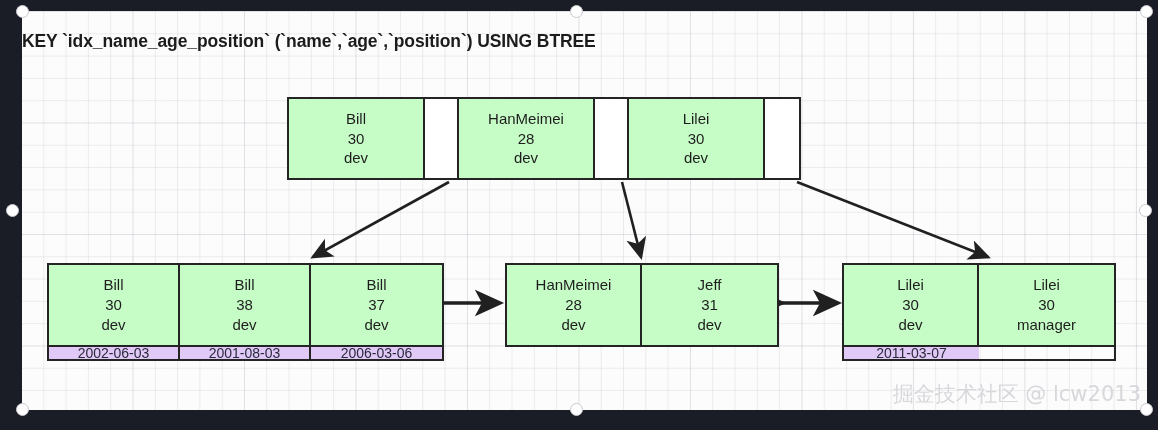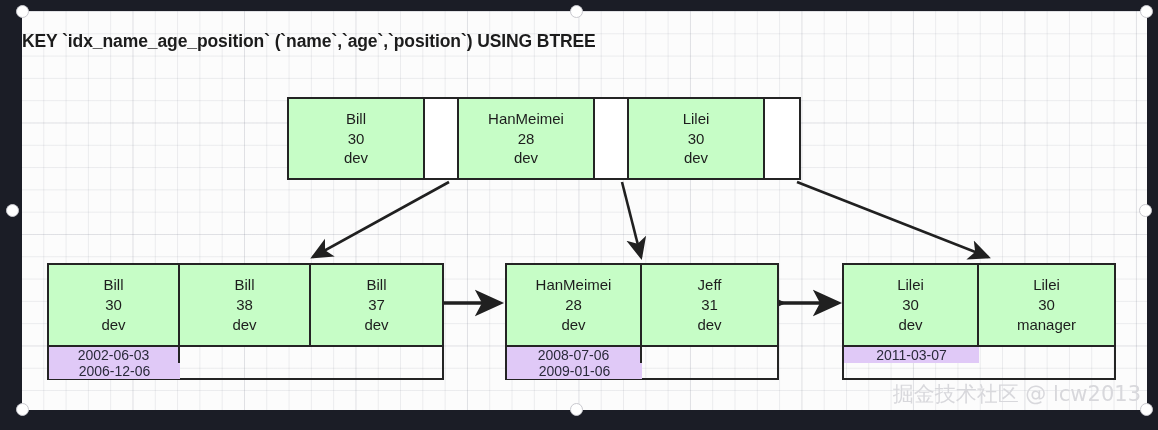--- a/index.html
+++ b/index.html
@@ -91,21 +91,21 @@
   .leaf {
     position: absolute;
     z-index: 3;
     top: 252px;
     display: flex;
     flex-direction: column;
     border: 2.5px solid #242424;
   }
   .leaf-row { display: flex; }
   .leaf-row.keys { height: 80px; }
-  .leaf-row.dates { height: 33px; border-top: 2.5px solid #242424; flex-direction: column; }
+  .leaf-row.dates { height: 14px; border-top: 2.5px solid #242424; }
 
   .key-cell {
     display: flex;
     flex-direction: column;
     align-items: center;
     justify-content: center;
     background: #c6fdc6;
     font-size: 15px;
     color: #1d1d1d;
     line-height: 1.32;
@@ -214,40 +214,37 @@
           <span>dev</span>
         </div>
         <div class="key-cell">
           <span>Bill</span>
           <span>37</span>
           <span>dev</span>
         </div>
       </div>
       <div class="leaf-row dates">
         <div class="date-cell">2002-06-03</div>
-        <div class="date-cell">2006-12-06</div>
+        <div class="date-cell">2001-08-03</div>
+        <div class="date-cell">2006-03-06</div>
       </div>
     </div>
 
     <div id="leaf-1" class="leaf">
       <div class="leaf-row keys">
         <div class="key-cell">
           <span>HanMeimei</span>
           <span>28</span>
           <span>dev</span>
         </div>
         <div class="key-cell">
           <span>Jeff</span>
           <span>31</span>
           <span>dev</span>
         </div>
-      </div>
-      <div class="leaf-row dates">
-        <div class="date-cell">2008-07-06</div>
-        <div class="date-cell">2009-01-06</div>
       </div>
     </div>
 
     <div id="leaf-2" class="leaf">
       <div class="leaf-row keys">
         <div class="key-cell">
           <span>Lilei</span>
           <span>30</span>
           <span>dev</span>
         </div>

